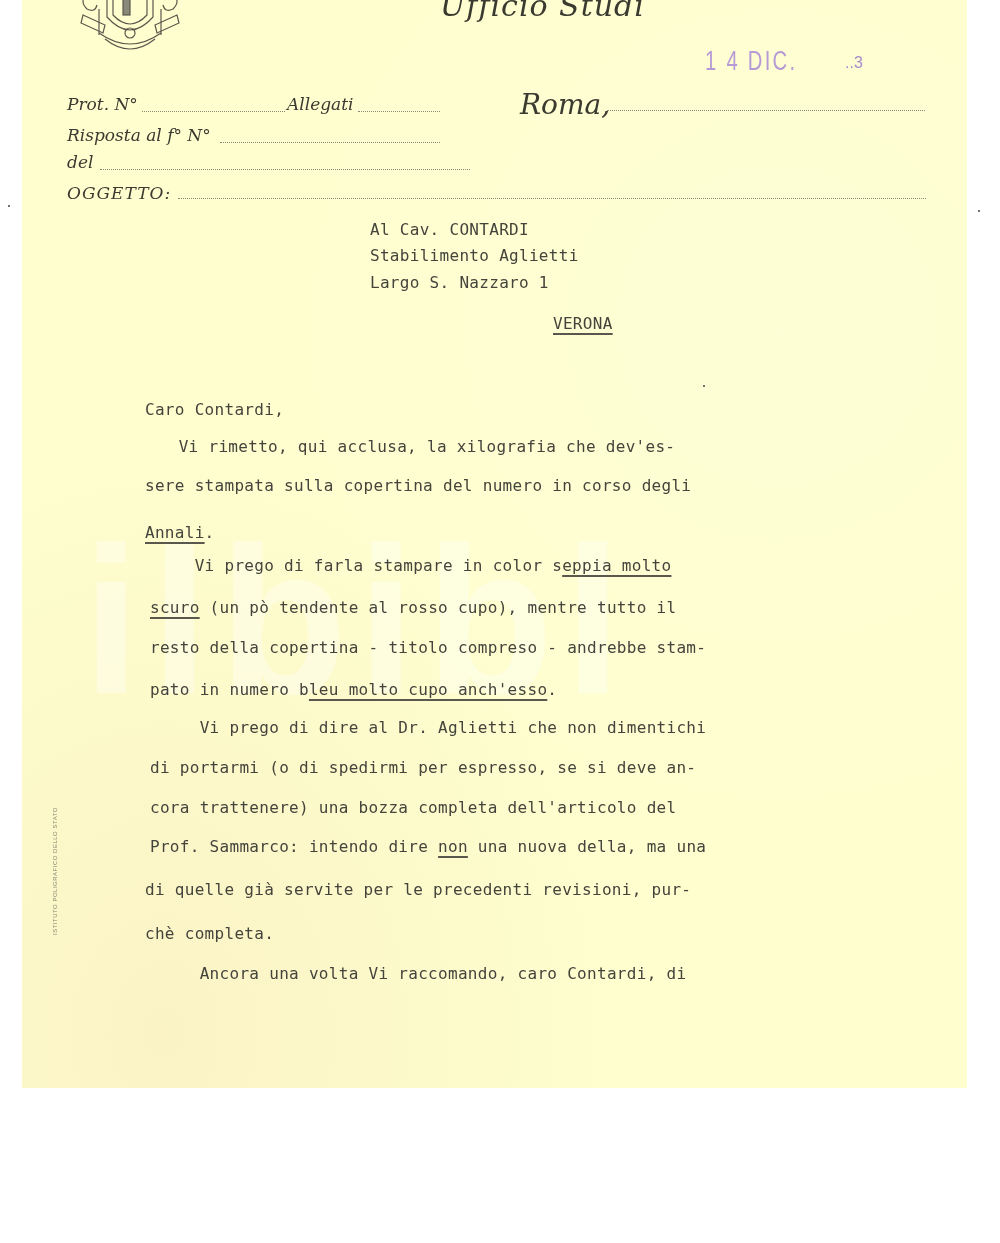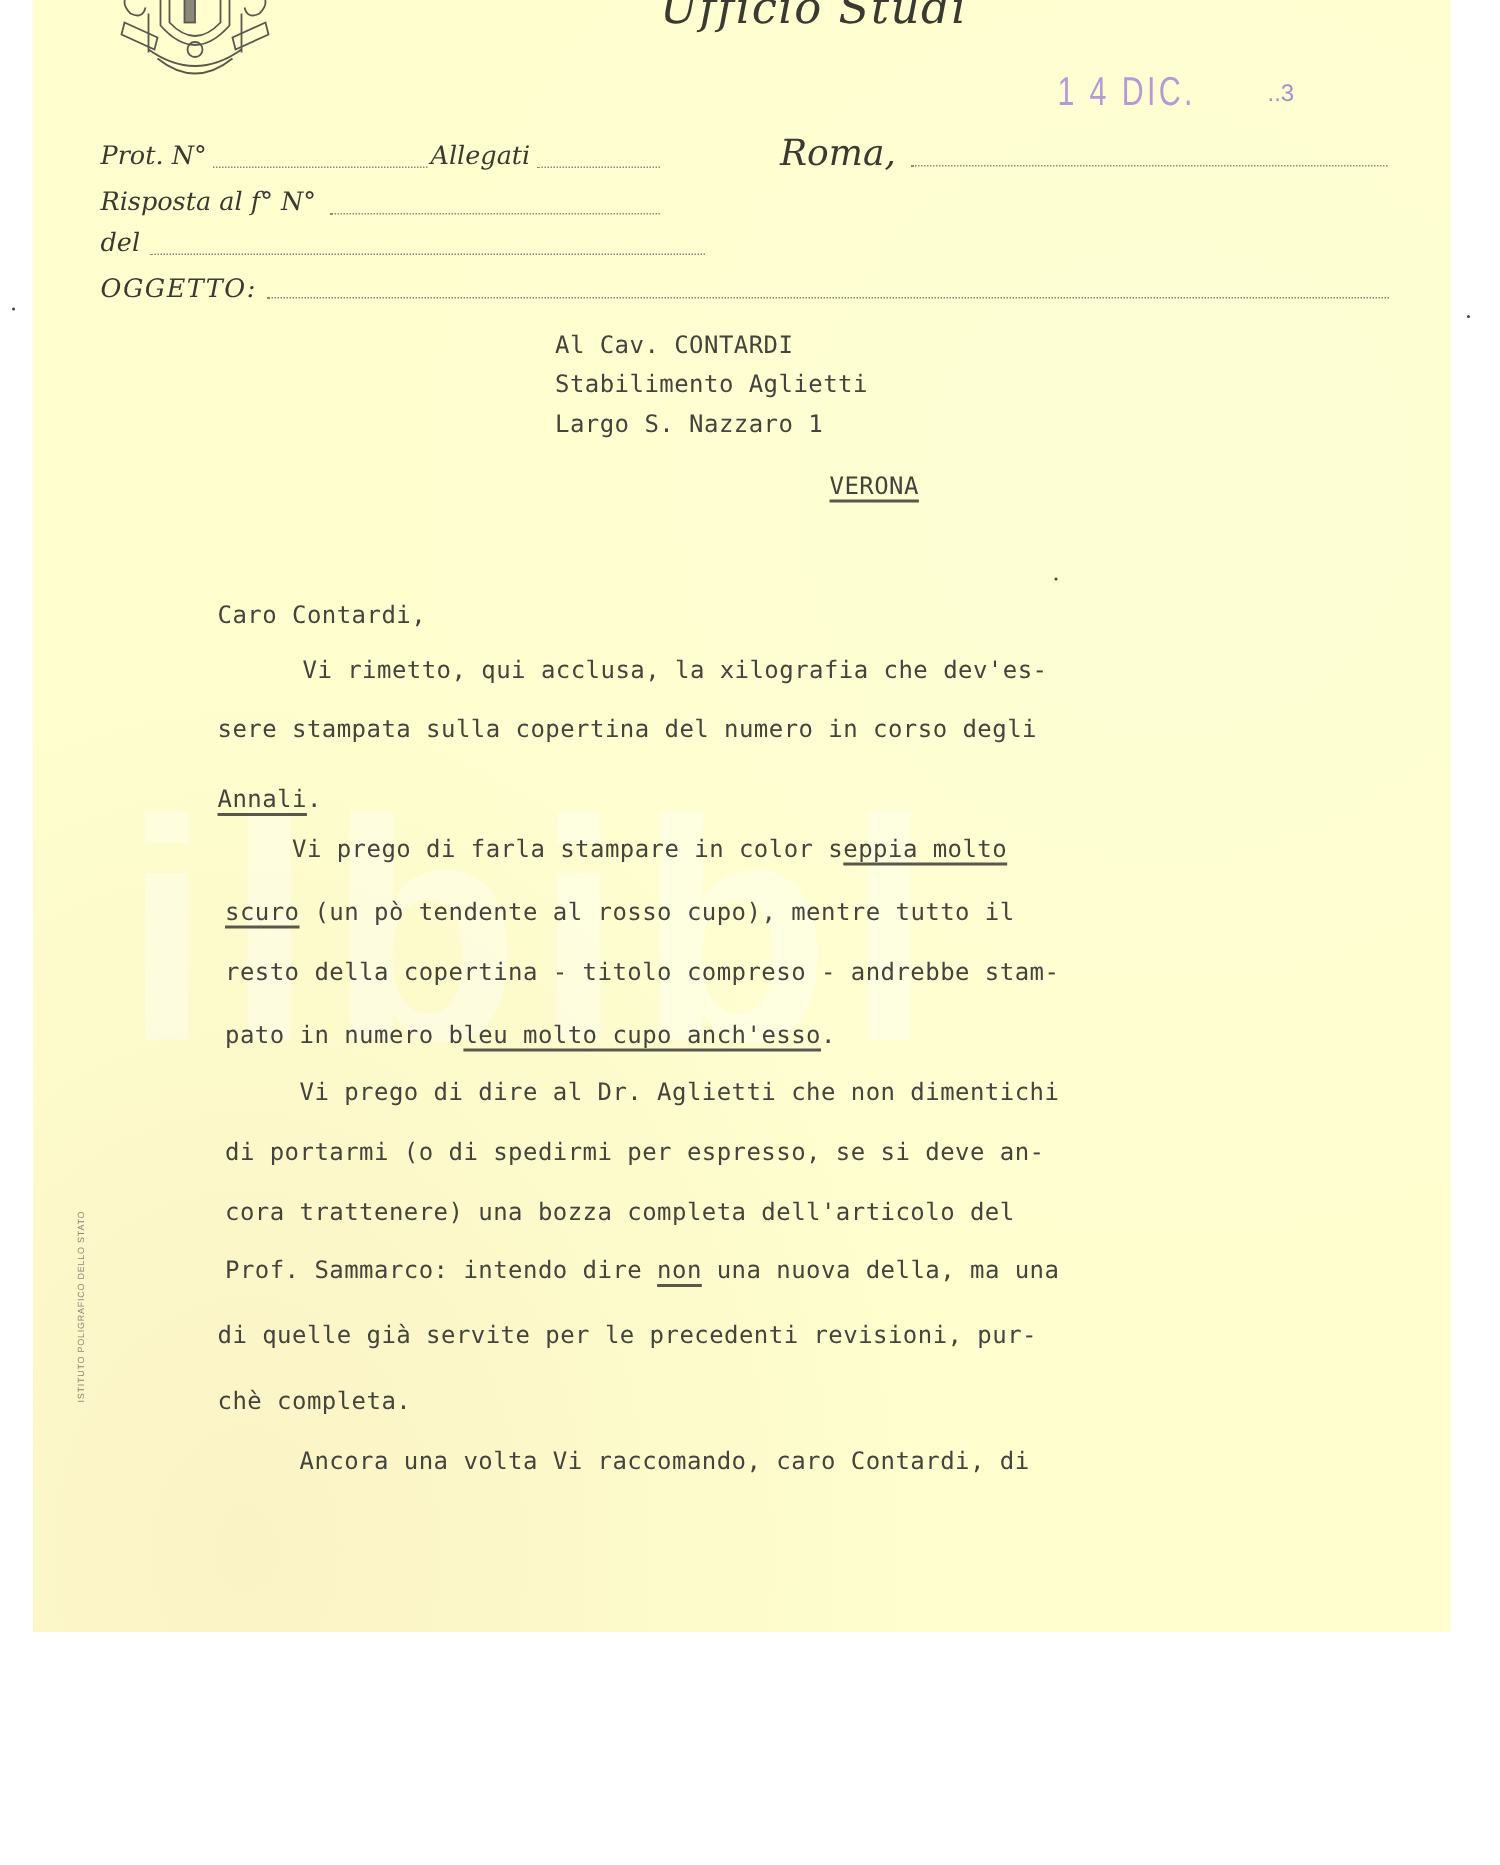--- a/index.html
+++ b/index.html
@@ -150,40 +150,40 @@
 <div class="letterhead-office">Ufficio Studi</div>
 
 <div class="stamp">1 4 DIC.</div>
 <div class="stamp-year">..3</div>
 
 <div class="form-label" style="left:67px; top:94px;">Prot. N°</div>
 <div class="dotted-line" style="left:142px; top:111px; width:143px;"></div>
 <div class="form-label" style="left:287px; top:94px;">Allegati</div>
 <div class="dotted-line" style="left:358px; top:111px; width:82px;"></div>
 
-<div class="form-label" style="left:520px; top:88px; font-size:24px;text-align:right;">Roma,</div>
+<div class="form-label" style="left:520px; top:88px; font-size:28px;text-align:right;">Roma,</div>
 <div class="dotted-line" style="left:607px; top:110px; width:318px;"></div>
 
 <div class="form-label" style="left:67px; top:125px;">Risposta al f° N°</div>
 <div class="dotted-line" style="left:220px; top:142px; width:220px;"></div>
 
 <div class="form-label" style="left:67px; top:152px;">del</div>
 <div class="dotted-line" style="left:100px; top:169px; width:370px;"></div>
 
 <div class="form-label oggetto" style="left:67px; top:183px;">OGGETTO:</div>
 <div class="dotted-line" style="left:178px; top:198px; width:748px;"></div>
 
 <div class="typed" style="left:370px; top:220px;">Al Cav. CONTARDI</div>
 <div class="typed" style="left:370px; top:246px;">Stabilimento Aglietti</div>
 <div class="typed" style="left:370px; top:273px;">Largo S. Nazzaro 1</div>
 <div class="typed ul" style="left:553px; top:314px;">VERONA</div>
 
 <div class="typed" style="left:145px; top:400px;">Caro Contardi,</div>
 
-<div class="typed" style="left:152px; top:437px;text-align:center;">     Vi rimetto, qui acclusa, la xilografia che dev'es-</div>
+<div class="typed" style="left:129px; top:437px;text-align:center;">     Vi rimetto, qui acclusa, la xilografia che dev'es-</div>
 <div class="typed" style="left:145px; top:476px;">sere stampata sulla copertina del numero in corso degli</div>
 <div class="typed" style="left:145px; top:523px;"><span class="ul">Annali</span><span>.</span></div>
 
 <div class="typed" style="left:145px; top:556px;"><span>     Vi prego di farla stampare in color s</span><span class="ul">eppia molto</span></div>
 <div class="typed" style="left:150px; top:598px;"><span class="ul">scuro</span><span> (un pò tendente al rosso cupo), mentre tutto il</span></div>
 <div class="typed" style="left:150px; top:638px;">resto della copertina - titolo compreso - andrebbe stam-</div>
 <div class="typed" style="left:150px; top:680px;"><span>pato in numero b</span><span class="ul">leu molto cupo anch'esso</span><span>.</span></div>
 
 <div class="typed" style="left:150px; top:718px;">     Vi prego di dire al Dr. Aglietti che non dimentichi</div>
 <div class="typed" style="left:150px; top:758px;">di portarmi (o di spedirmi per espresso, se si deve an-</div>

